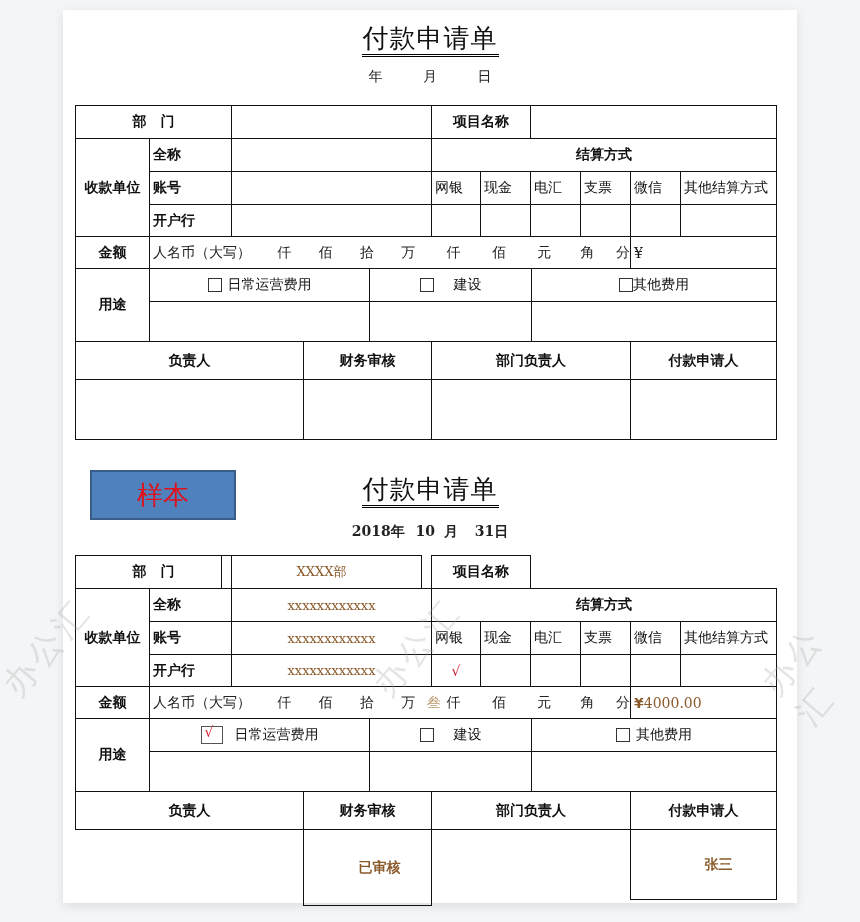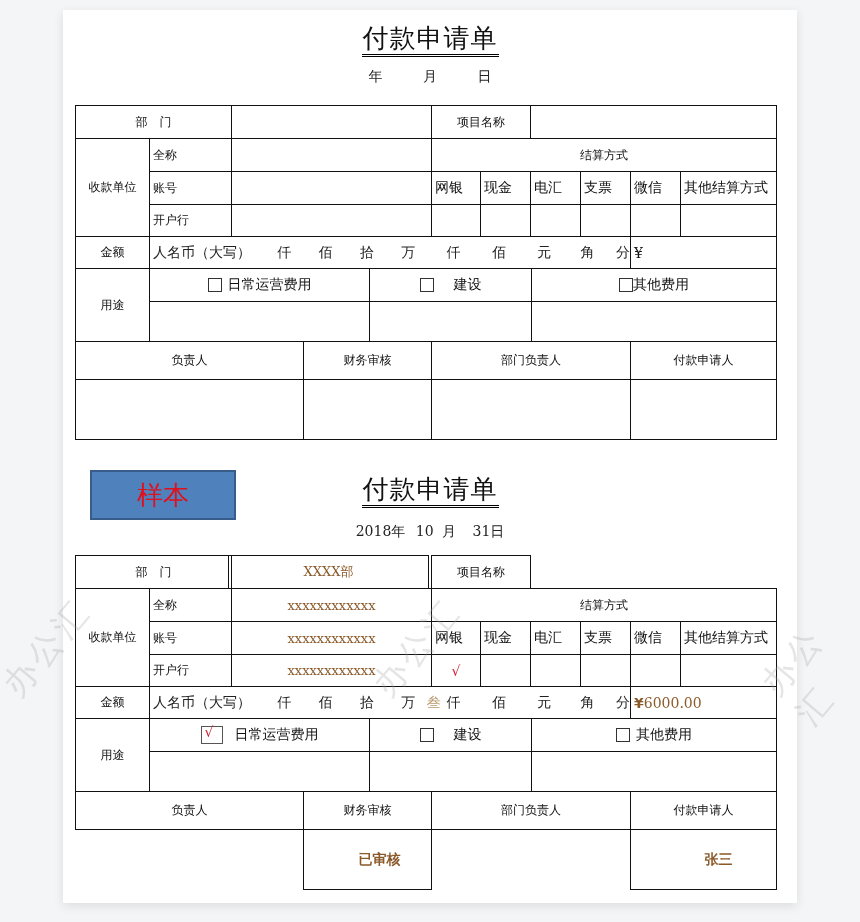--- a/index.html
+++ b/index.html
@@ -21,21 +21,21 @@
   }
   .date {
     position:absolute; left:0; width:860px; text-align:center; font-size:14px; color:#222;
   }
   .grid { position:absolute; left:0; top:0; width:860px; height:922px; }
   .cell {
     position:absolute; box-sizing:border-box; border:1px solid #111;
     display:flex; align-items:center; justify-content:center;
     font-size:14px; overflow:hidden; white-space:nowrap;
   }
-  .b { font-family:"DejaVu Sans", "Liberation Sans", sans-serif; font-weight:normal; font-size:12px; }
+  .b { font-family:"DejaVu Sans", "Liberation Sans", sans-serif; font-weight:bold; font-size:14px; }
   .left { justify-content:flex-start; padding-left:3px; }
   .val { color:#8b5a2b; font-size:13px; }
   .valb { color:#8b5a2b; font-family:"DejaVu Sans", "Liberation Sans", sans-serif; font-weight:bold; font-size:14px; }
   .chk {
     display:inline-block; width:12px; height:12px; border:1px solid #333; margin-right:6px;
     position:relative; vertical-align:middle;
   }
   .chk.big { width:20px; height:16px; border-color:#555; margin-right:12px; }
   .tick { position:absolute; left:3px; top:-3px; color:#d02030; font-size:14px; }
   .amount-units { display:flex; width:100%; align-items:center; font-size:14px; color:#222; }
@@ -135,31 +135,31 @@
   <div class="cell b" style="left:431px;top:341px;width:200px;height:39px;">部门负责人</div>
   <div class="cell b" style="left:630px;top:341px;width:147px;height:39px;">付款申请人</div>
   <div class="cell" style="left:75px;top:379px;width:229px;height:61px;"></div>
   <div class="cell" style="left:303px;top:379px;width:129px;height:61px;"></div>
   <div class="cell" style="left:431px;top:379px;width:200px;height:61px;"></div>
   <div class="cell" style="left:630px;top:379px;width:147px;height:61px;"></div>
 </div>
 
 <div class="stamp">样本</div>
 <div class="title" style="top:473px;"><span>付款申请单</span></div>
-<div class="date" style="top:523px;">
+<div class="date" style="top:523px;font-weight:bold;">
   <span>2018</span><span>年</span>
   <span style="margin-left:6px;">10</span>
   <span style="margin-left:4px;">月</span>
   <span style="margin-left:12px;">31</span><span>日</span>
 </div>
 
 <div class="grid">
 
   <div class="cell b" style="left:75px;top:555px;width:157px;height:34px;">部　门</div>
-  <div class="cell val" style="left:228px;top:555px;width:201px;height:34px;">XXXX部</div>
+  <div class="cell val" style="left:221px;top:555px;width:201px;height:34px;">XXXX部</div>
   <div class="cell b" style="left:431px;top:555px;width:100px;height:34px;">项目名称</div>
 
   <div class="cell b" style="left:75px;top:588px;width:75px;height:99px;">收款单位</div>
   <div class="cell b left" style="left:149px;top:588px;width:83px;height:34px;">全称</div>
   <div class="cell val" style="left:231px;top:588px;width:201px;height:34px;">xxxxxxxxxxxx</div>
   <div class="cell b left" style="left:149px;top:621px;width:83px;height:34px;">账号</div>
   <div class="cell val" style="left:231px;top:621px;width:201px;height:34px;">xxxxxxxxxxxx</div>
   <div class="cell b left" style="left:149px;top:654px;width:83px;height:33px;">开户行</div>
   <div class="cell val" style="left:231px;top:654px;width:201px;height:33px;">xxxxxxxxxxxx</div>
 
@@ -190,21 +190,21 @@
       <span style="width:20px;color:#b8976a;">叁</span>
       <span style="width:46px;">仟</span>
       <span style="width:46px;">佰</span>
       <span style="width:44px;">元</span>
       <span style="width:36px;">角</span>
       <span>分</span>
     </div>
   </div>
   <div class="cell left" style="left:630px;top:686px;width:147px;height:33px;color:#8b5a2b;">
     <span class="valb">¥</span>
-    <span style="font-size:14px;">6000.00</span>
+    <span style="font-size:14px;">4000.00</span>
   </div>
 
   <div class="cell b" style="left:75px;top:718px;width:75px;height:74px;">用途</div>
   <div class="cell" style="left:149px;top:718px;width:221px;height:34px;">
     <span class="chk big">
         <span class="tick">√</span>
       </span>
       <span>日常运营费用</span>
   </div>
   <div class="cell" style="left:369px;top:718px;width:163px;height:34px;">
@@ -216,19 +216,19 @@
       <span>其他费用</span>
   </div>
   <div class="cell" style="left:149px;top:751px;width:221px;height:41px;"></div>
   <div class="cell" style="left:369px;top:751px;width:163px;height:41px;"></div>
   <div class="cell" style="left:531px;top:751px;width:246px;height:41px;"></div>
 
   <div class="cell b" style="left:75px;top:791px;width:229px;height:39px;">负责人</div>
   <div class="cell b" style="left:303px;top:791px;width:129px;height:39px;">财务审核</div>
   <div class="cell b" style="left:431px;top:791px;width:200px;height:39px;">部门负责人</div>
   <div class="cell b" style="left:630px;top:791px;width:147px;height:39px;">付款申请人</div>
-  <div class="cell valb" style="left:303px;top:829px;width:129px;height:61px;padding-left:24px;">已审核</div>
-  <div class="cell valb" style="left:630px;top:829px;width:147px;height:61px;padding-left:30px;">张三</div>
+  <div class="cell valb" style="left:303px;top:829px;width:129px;height:77px;padding-left:24px;">已审核</div>
+  <div class="cell valb" style="left:630px;top:829px;width:147px;height:71px;padding-left:30px;">张三</div>
 </div>
 
 <div class="wm" style="left:-10px;top:625px;">办公汇</div>
 <div class="wm" style="left:360px;top:625px;">办公汇</div>
 <div class="wm" style="left:770px;top:625px;">办公汇</div>
 
 </body></html>

